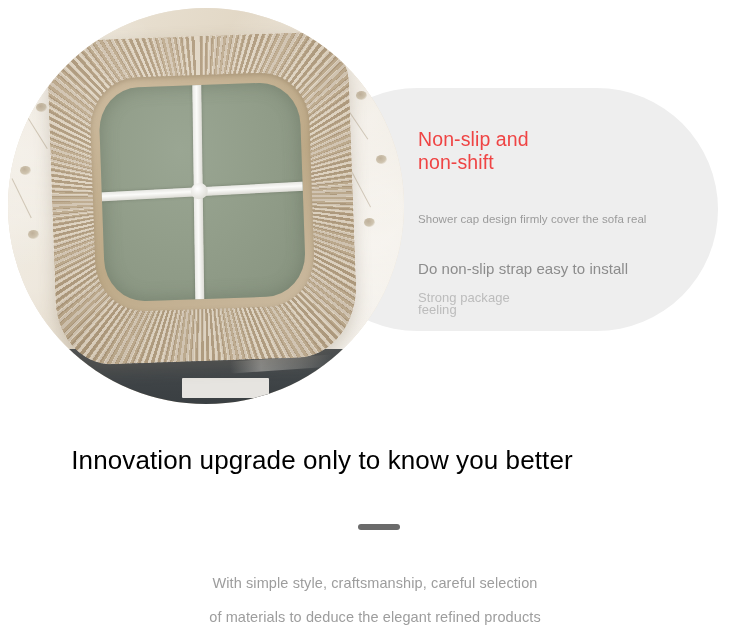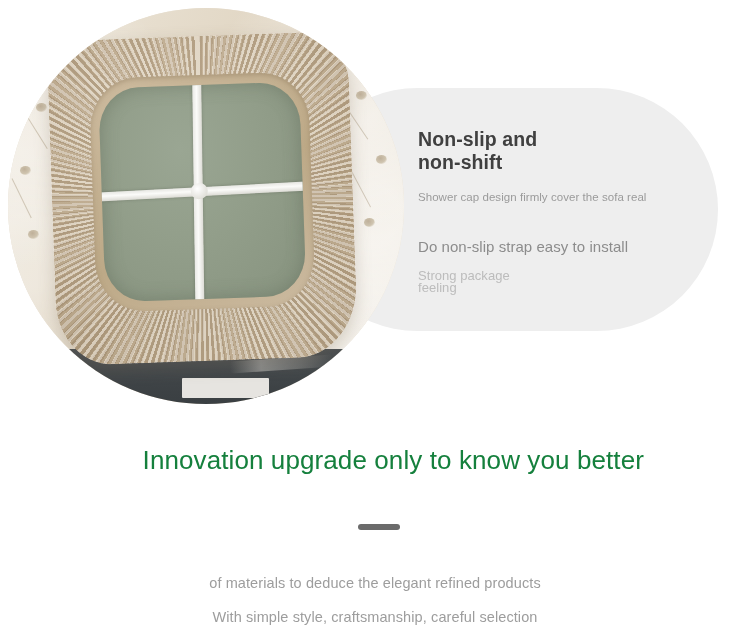--- a/index.html
+++ b/index.html
@@ -34,27 +34,27 @@
 
   .panel-text {
     position: absolute;
     left: 418px;
     top: 128px;
     width: 290px;
   }
   .panel-heading {
     font-size: 19.5px;
     line-height: 23px;
-    color: #404040;
-    font-weight: 700;
+    color: #ef4444;
+    font-weight: 400;
     white-space: pre-line;
     letter-spacing: .1px;
   }
   .panel-sub-1 {
-    margin-top: 16px;
+    margin-top: 38px;
     font-size: 11.5px;
     line-height: 15px;
     color: #9b9b9b;
     letter-spacing: .05px;
   }
   .panel-sub-2 {
     margin-top: 32px;
     font-size: 15px;
     line-height: 19px;
     color: #8c8c8c;
@@ -226,24 +226,24 @@
     border-radius: 50%;
     background: radial-gradient(circle at 40% 35%, #ffffff, #e2e1db 70%, #cdccc5);
   }
 
   
   .headline {
     position: absolute;
     left: 0;
     top: 444px;
     width: 644px;
-    text-align: right;
+    text-align: center;
     font-size: 26px;
     line-height: 32px;
-    color: #15803d;
+    color: #000000;
     font-weight: 400;
     letter-spacing: .1px;
   }
   .divider-dash {
     position: absolute;
     left: 358px;
     top: 524px;
     width: 42px;
     height: 6px;
     border-radius: 3px;
@@ -309,17 +309,17 @@
     <div class="panel-sub-2">Do non-slip strap easy to install</div>
     <div class="panel-sub-3">Strong package
 feeling</div>
   </div>
 
   <div class="headline">Innovation upgrade only to know you better</div>
 
   <div class="divider-dash"></div>
 
   <div class="sub-copy">
+    <div>With simple style, craftsmanship, careful selection</div>
     <div>of materials to deduce the elegant refined products</div>
-    <div>With simple style, craftsmanship, careful selection</div>
   </div>
 
 </div>
 
 </body></html>

